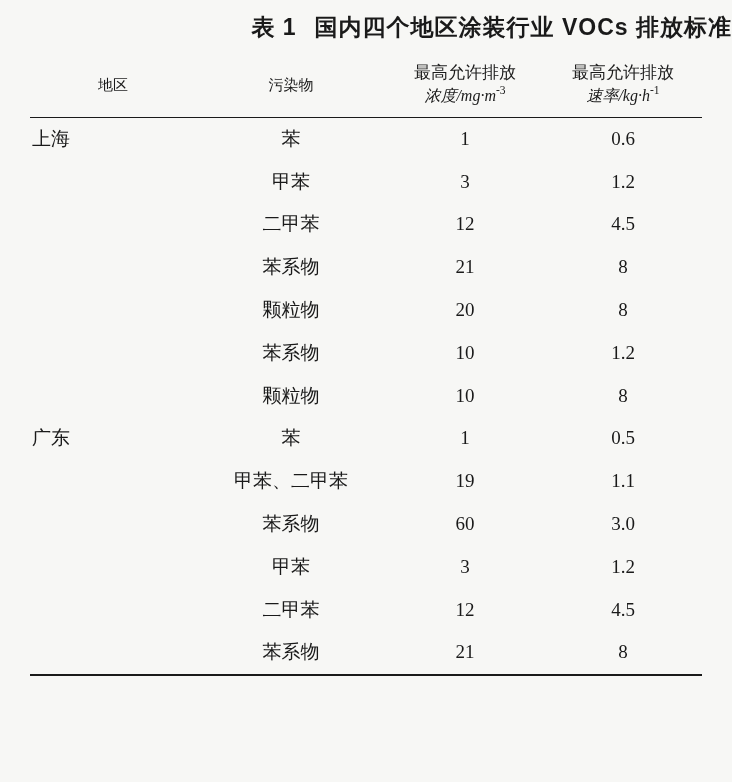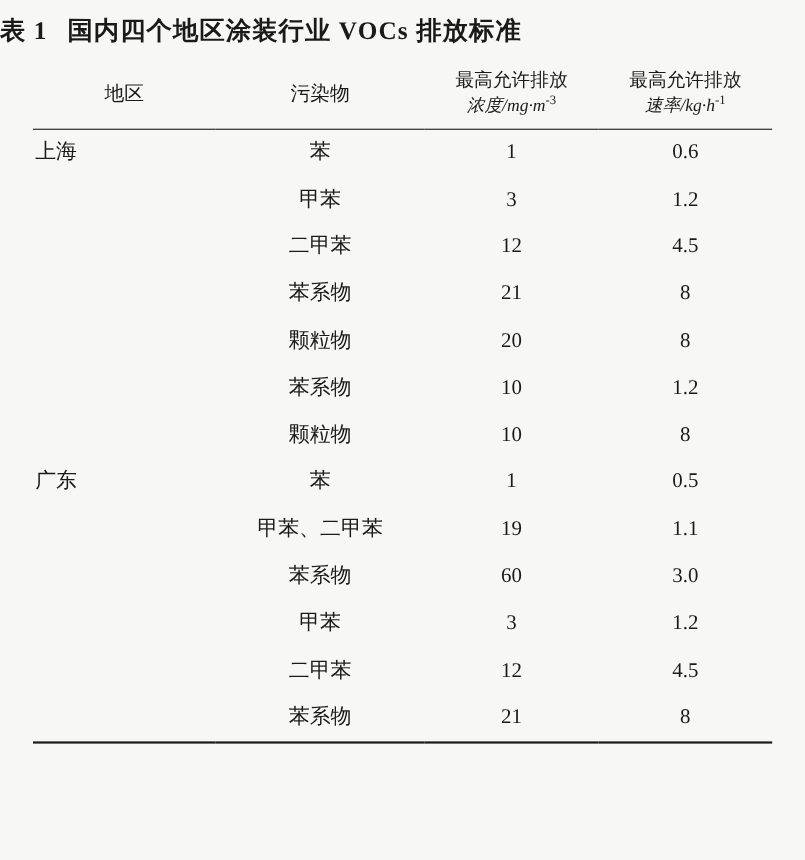--- a/index.html
+++ b/index.html
@@ -16,27 +16,27 @@
   }
   .page {
     width: 732px;
     height: 782px;
     box-sizing: border-box;
     padding: 0;
     position: relative;
     background: #f7f7f5;
   }
   .title {
-    text-align: left;
+    text-align: right;
     font-size: 23px;
     font-weight: bold;
     letter-spacing: 1px;
     padding-top: 12px;
     padding-bottom: 10px;
-    font-family: Liberation Serif, serif;
+    font-family: Liberation Sans, sans-serif;
   }
   .title .tnum {
     margin-right: 18px;
   }
   table.voc {
     width: 672px;
     margin: 0 auto;
     border-collapse: collapse;
     table-layout: fixed;
     font-size: 19px;
@@ -46,21 +46,21 @@
   table.voc col.c3 { width: 158px; }
   table.voc col.c4 { width: 158px; }
   .rule-mid td {
     border-top: 1.5px solid #1a1a1a;
   }
   .rule-bottom td {
     border-top: 2.5px solid #1a1a1a;
   }
   thead th {
     font-weight: normal;
-    font-size: 18px;
+    font-size: 15px;
     text-align: center;
     vertical-align: middle;
     padding: 9px 2px 9px 2px;
     line-height: 1.35;
   }
   thead th.hdr-two-line {
     font-size: 17px;
   }
   tbody td {
     text-align: center;

